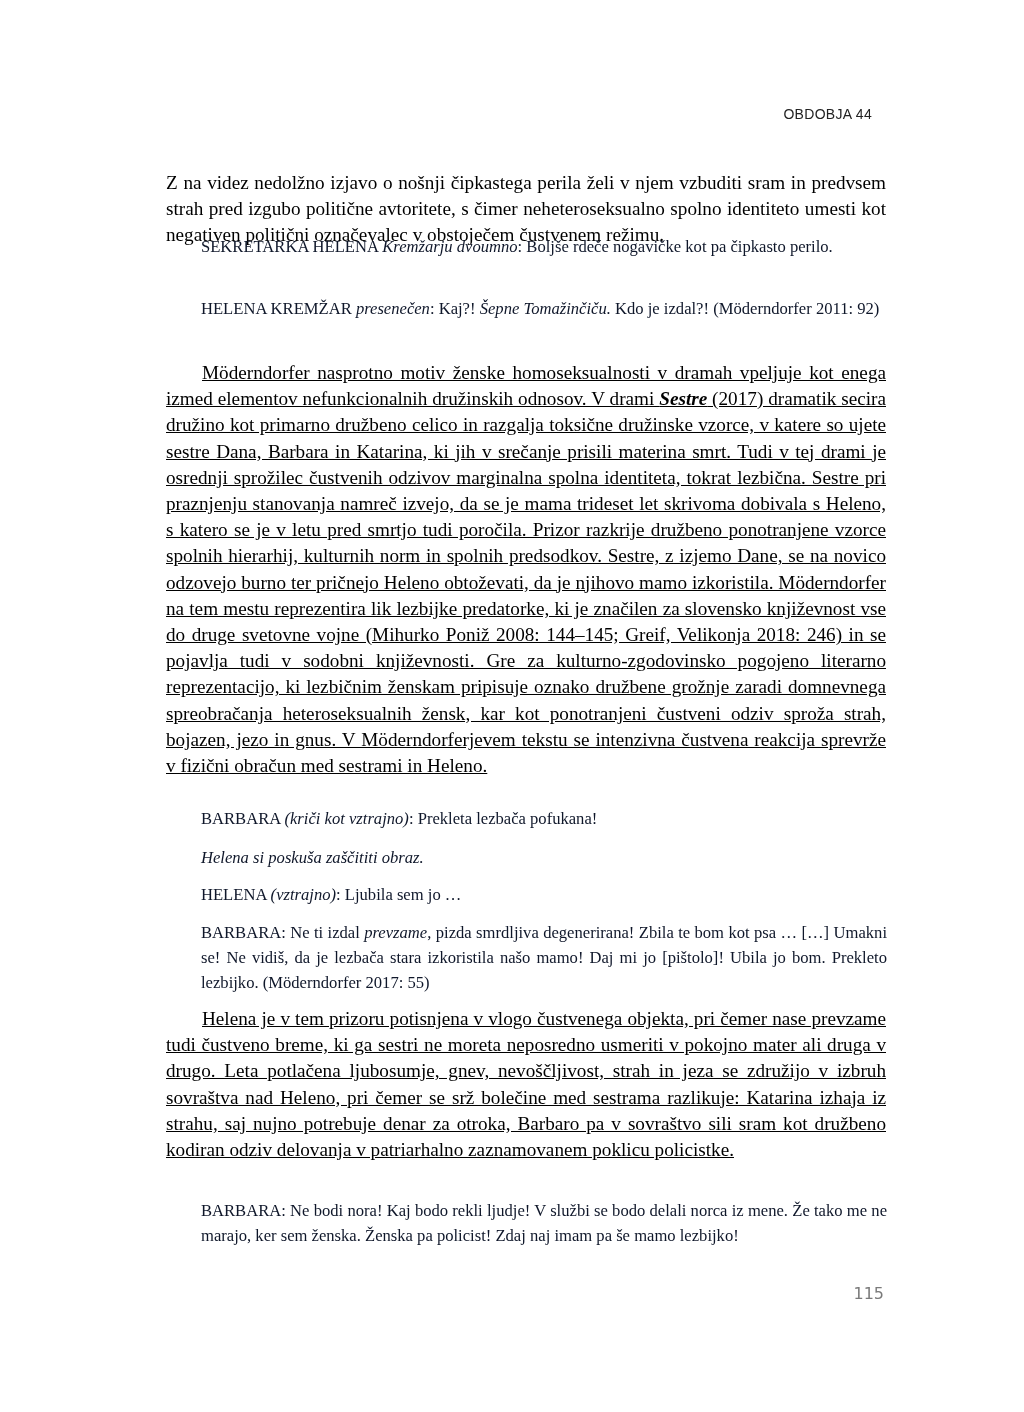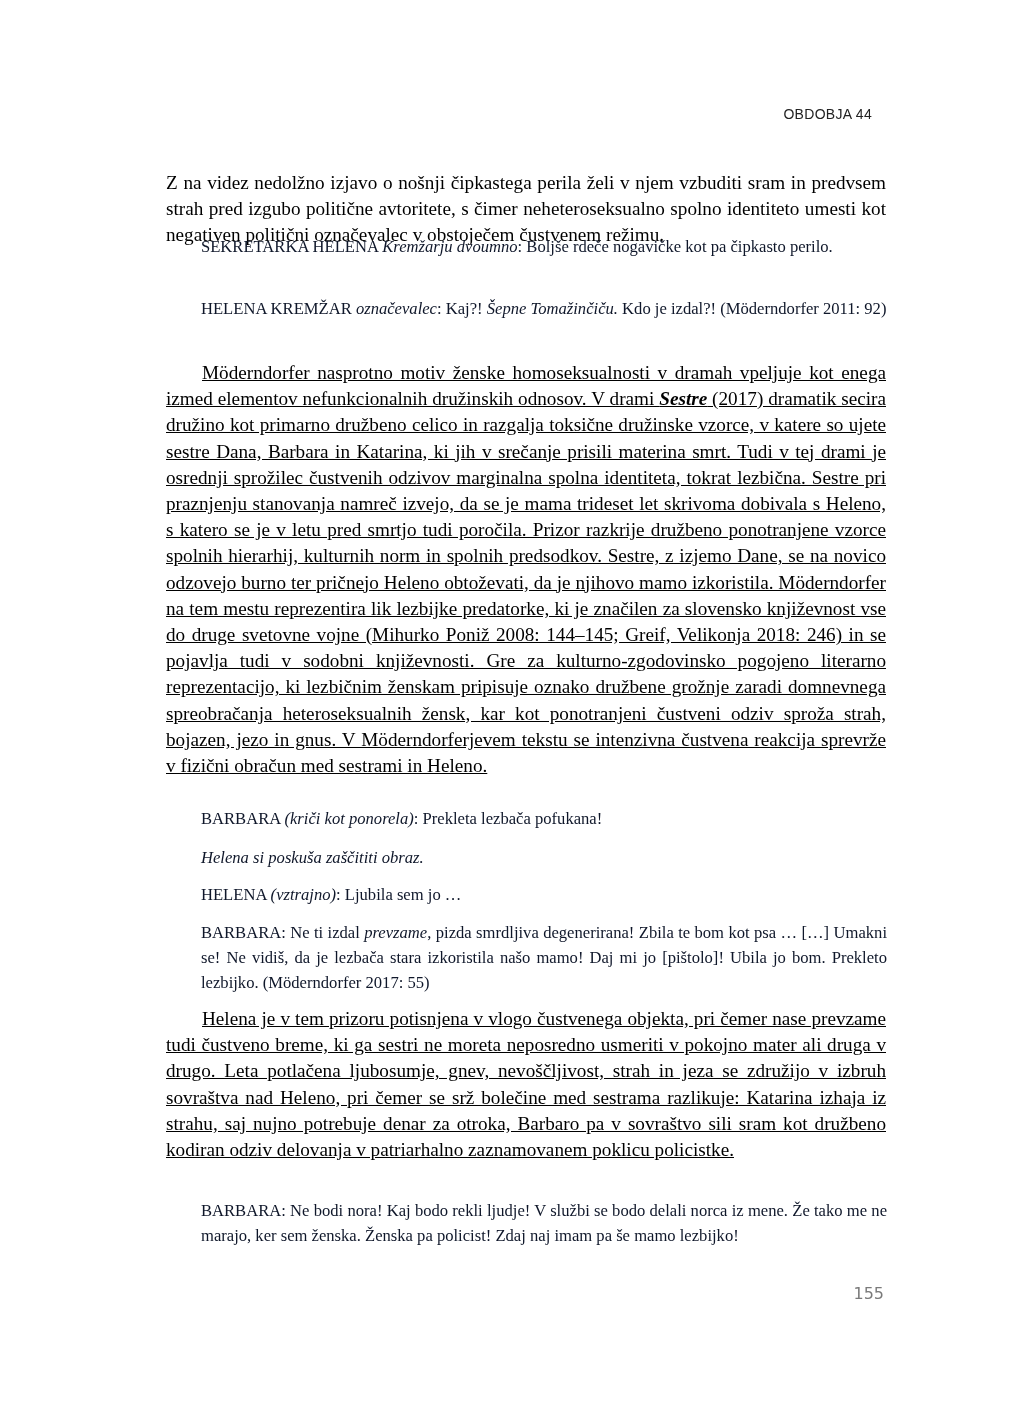--- a/index.html
+++ b/index.html
@@ -39,30 +39,30 @@
     <span>Z na videz nedolžno izjavo o nošnji čipkastega perila želi v njem vzbuditi sram in predvsem strah pred izgubo politične avtoritete, s čimer neheteroseksualno spolno identiteto umesti kot negativen politični označevalec v obstoječem čustvenem režimu.</span>
   </p>
 
   <p class="quote nojust" style="top:234px;">
     <span>SEKRETARKA HELENA</span>
     <i>Kremžarju dvoumno</i><span>: Boljše rdeče nogavičke kot pa čipkasto perilo.</span>
   </p>
 
   <p class="quote" style="top:296px;">
     <span>HELENA KREMŽAR</span>
-    <i>označevalec</i><span>: Kaj?! </span><i>Šepne Tomažinčiču.</i><span> Kdo je izdal?! (Möderndorfer 2011: 92)</span>
+    <i>presenečen</i><span>: Kaj?! </span><i>Šepne Tomažinčiču.</i><span> Kdo je izdal?! (Möderndorfer 2011: 92)</span>
   </p>
 
   <p class="body-text indent" style="top:360px;">
     <span>Möderndorfer nasprotno motiv ženske homoseksualnosti v dramah vpeljuje kot enega izmed elementov nefunkcionalnih družinskih odnosov. V drami </span><b class="bi">Sestre</b><span> (2017) dramatik secira družino kot primarno družbeno celico in razgalja toksične družinske vzorce, v katere so ujete sestre Dana, Barbara in Katarina, ki jih v srečanje prisili materina smrt. Tudi v tej drami je osrednji sprožilec čustvenih odzivov marginalna spolna identiteta, tokrat lezbična. Sestre pri praznjenju stanovanja namreč izvejo, da se je mama trideset let skrivoma dobivala s Heleno, s katero se je v letu pred smrtjo tudi poročila. Prizor razkrije družbeno ponotranjene vzorce spolnih hierarhij, kulturnih norm in spolnih predsodkov. Sestre, z izjemo Dane, se na novico odzovejo burno ter pričnejo Heleno obtoževati, da je njihovo mamo izkoristila. Möderndorfer na tem mestu reprezentira lik lezbijke predatorke, ki je značilen za slovensko književnost vse do druge svetovne vojne (Mihurko Poniž 2008: 144–145; Greif, Velikonja 2018: 246) in se pojavlja tudi v sodobni književnosti. Gre za kulturno-zgodovinsko pogojeno literarno reprezentacijo, ki lezbičnim ženskam pripisuje oznako družbene grožnje zaradi domnevnega spreobračanja heteroseksualnih žensk, kar kot ponotranjeni čustveni odziv sproža strah, bojazen, jezo in gnus. V Möderndorferjevem tekstu se intenzivna čustvena reakcija sprevrže v fizični obračun med sestrami in Heleno.</span>
   </p>
 
   <p class="quote nojust" style="top:806px;">
     <span>BARBARA</span>
-    <i>(kriči kot ponorela)</i><span>: Prekleta lezbača pofukana!</span>
+    <i>(kriči kot vztrajno)</i><span>: Prekleta lezbača pofukana!</span>
   </p>
 
   <p class="quote nojust" style="top:845px;">
     <i>Helena si poskuša zaščititi obraz.</i>
   </p>
 
   <p class="quote nojust" style="top:882px;">
     <span>HELENA</span>
     <i>(vztrajno)</i><span>: Ljubila sem jo …</span>
   </p>
@@ -72,14 +72,14 @@
   </p>
 
   <p class="body-text indent" style="top:1006px;">
     <span>Helena je v tem prizoru potisnjena v vlogo čustvenega objekta, pri čemer nase prevzame tudi čustveno breme, ki ga sestri ne moreta neposredno usmeriti v pokojno mater ali druga v drugo. Leta potlačena ljubosumje, gnev, nevoščljivost, strah in jeza se združijo v izbruh sovraštva nad Heleno, pri čemer se srž bolečine med sestrama razlikuje: Katarina izhaja iz strahu, saj nujno potrebuje denar za otroka, Barbaro pa v sovraštvo sili sram kot družbeno kodiran odziv delovanja v patriarhalno zaznamovanem poklicu policistke.</span>
   </p>
 
   <p class="quote" style="top:1198px;">
     <span>BARBARA</span><span>: Ne bodi nora! Kaj bodo rekli ljudje! V službi se bodo delali norca iz mene. Že tako me ne marajo, ker sem ženska. Ženska pa policist! Zdaj naj imam pa še mamo lezbijko!</span>
   </p>
 
-  <div class="page-number">155</div>
+  <div class="page-number">115</div>
 </div>
 
 </body></html>

